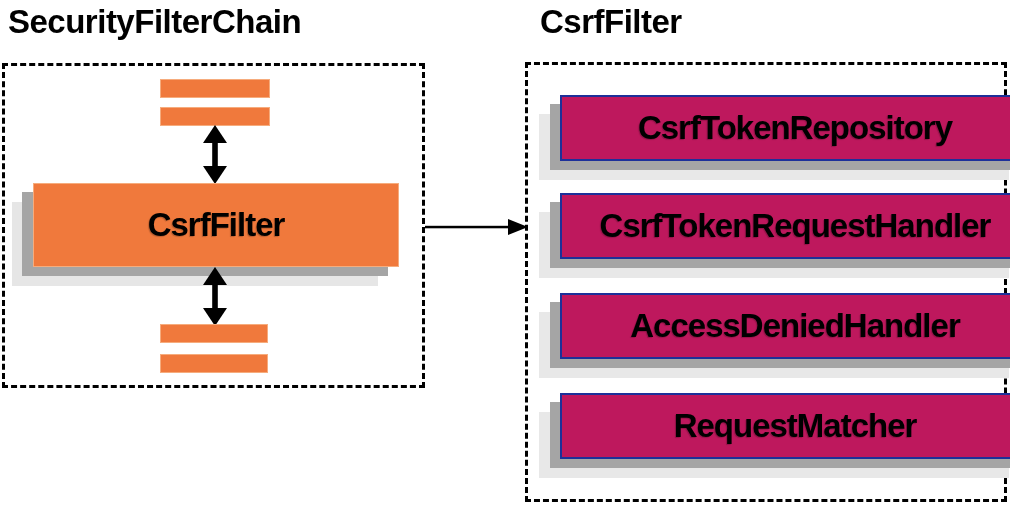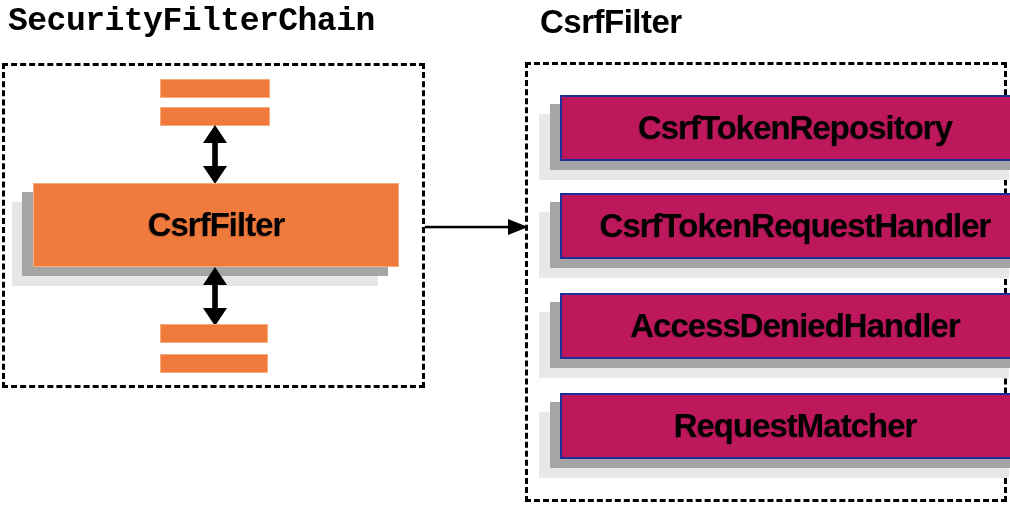--- a/index.html
+++ b/index.html
@@ -13,21 +13,21 @@
   }
   .panel-title {
     position: absolute;
     font-size: 33px;
     font-weight: bold;
     color: #000000;
     letter-spacing: -0.5px;
     white-space: nowrap;
     line-height: 40px;
   }
-  #left-title  { left: 8px;  top: 2px; font-family: Liberation Mono, monospace; }
+  #left-title  { left: 8px;  top: 2px; }
   #right-title { left: 540px; top: 2px; }
 
   .dashed-box {
     position: absolute;
     border: 3px dashed #000000;
     box-sizing: border-box;
     background: transparent;
   }
   #left-container  { left: 2px;   top: 63px; width: 423px; height: 325px; }
   #right-container { left: 525px; top: 62px; width: 482px; height: 440px; }

